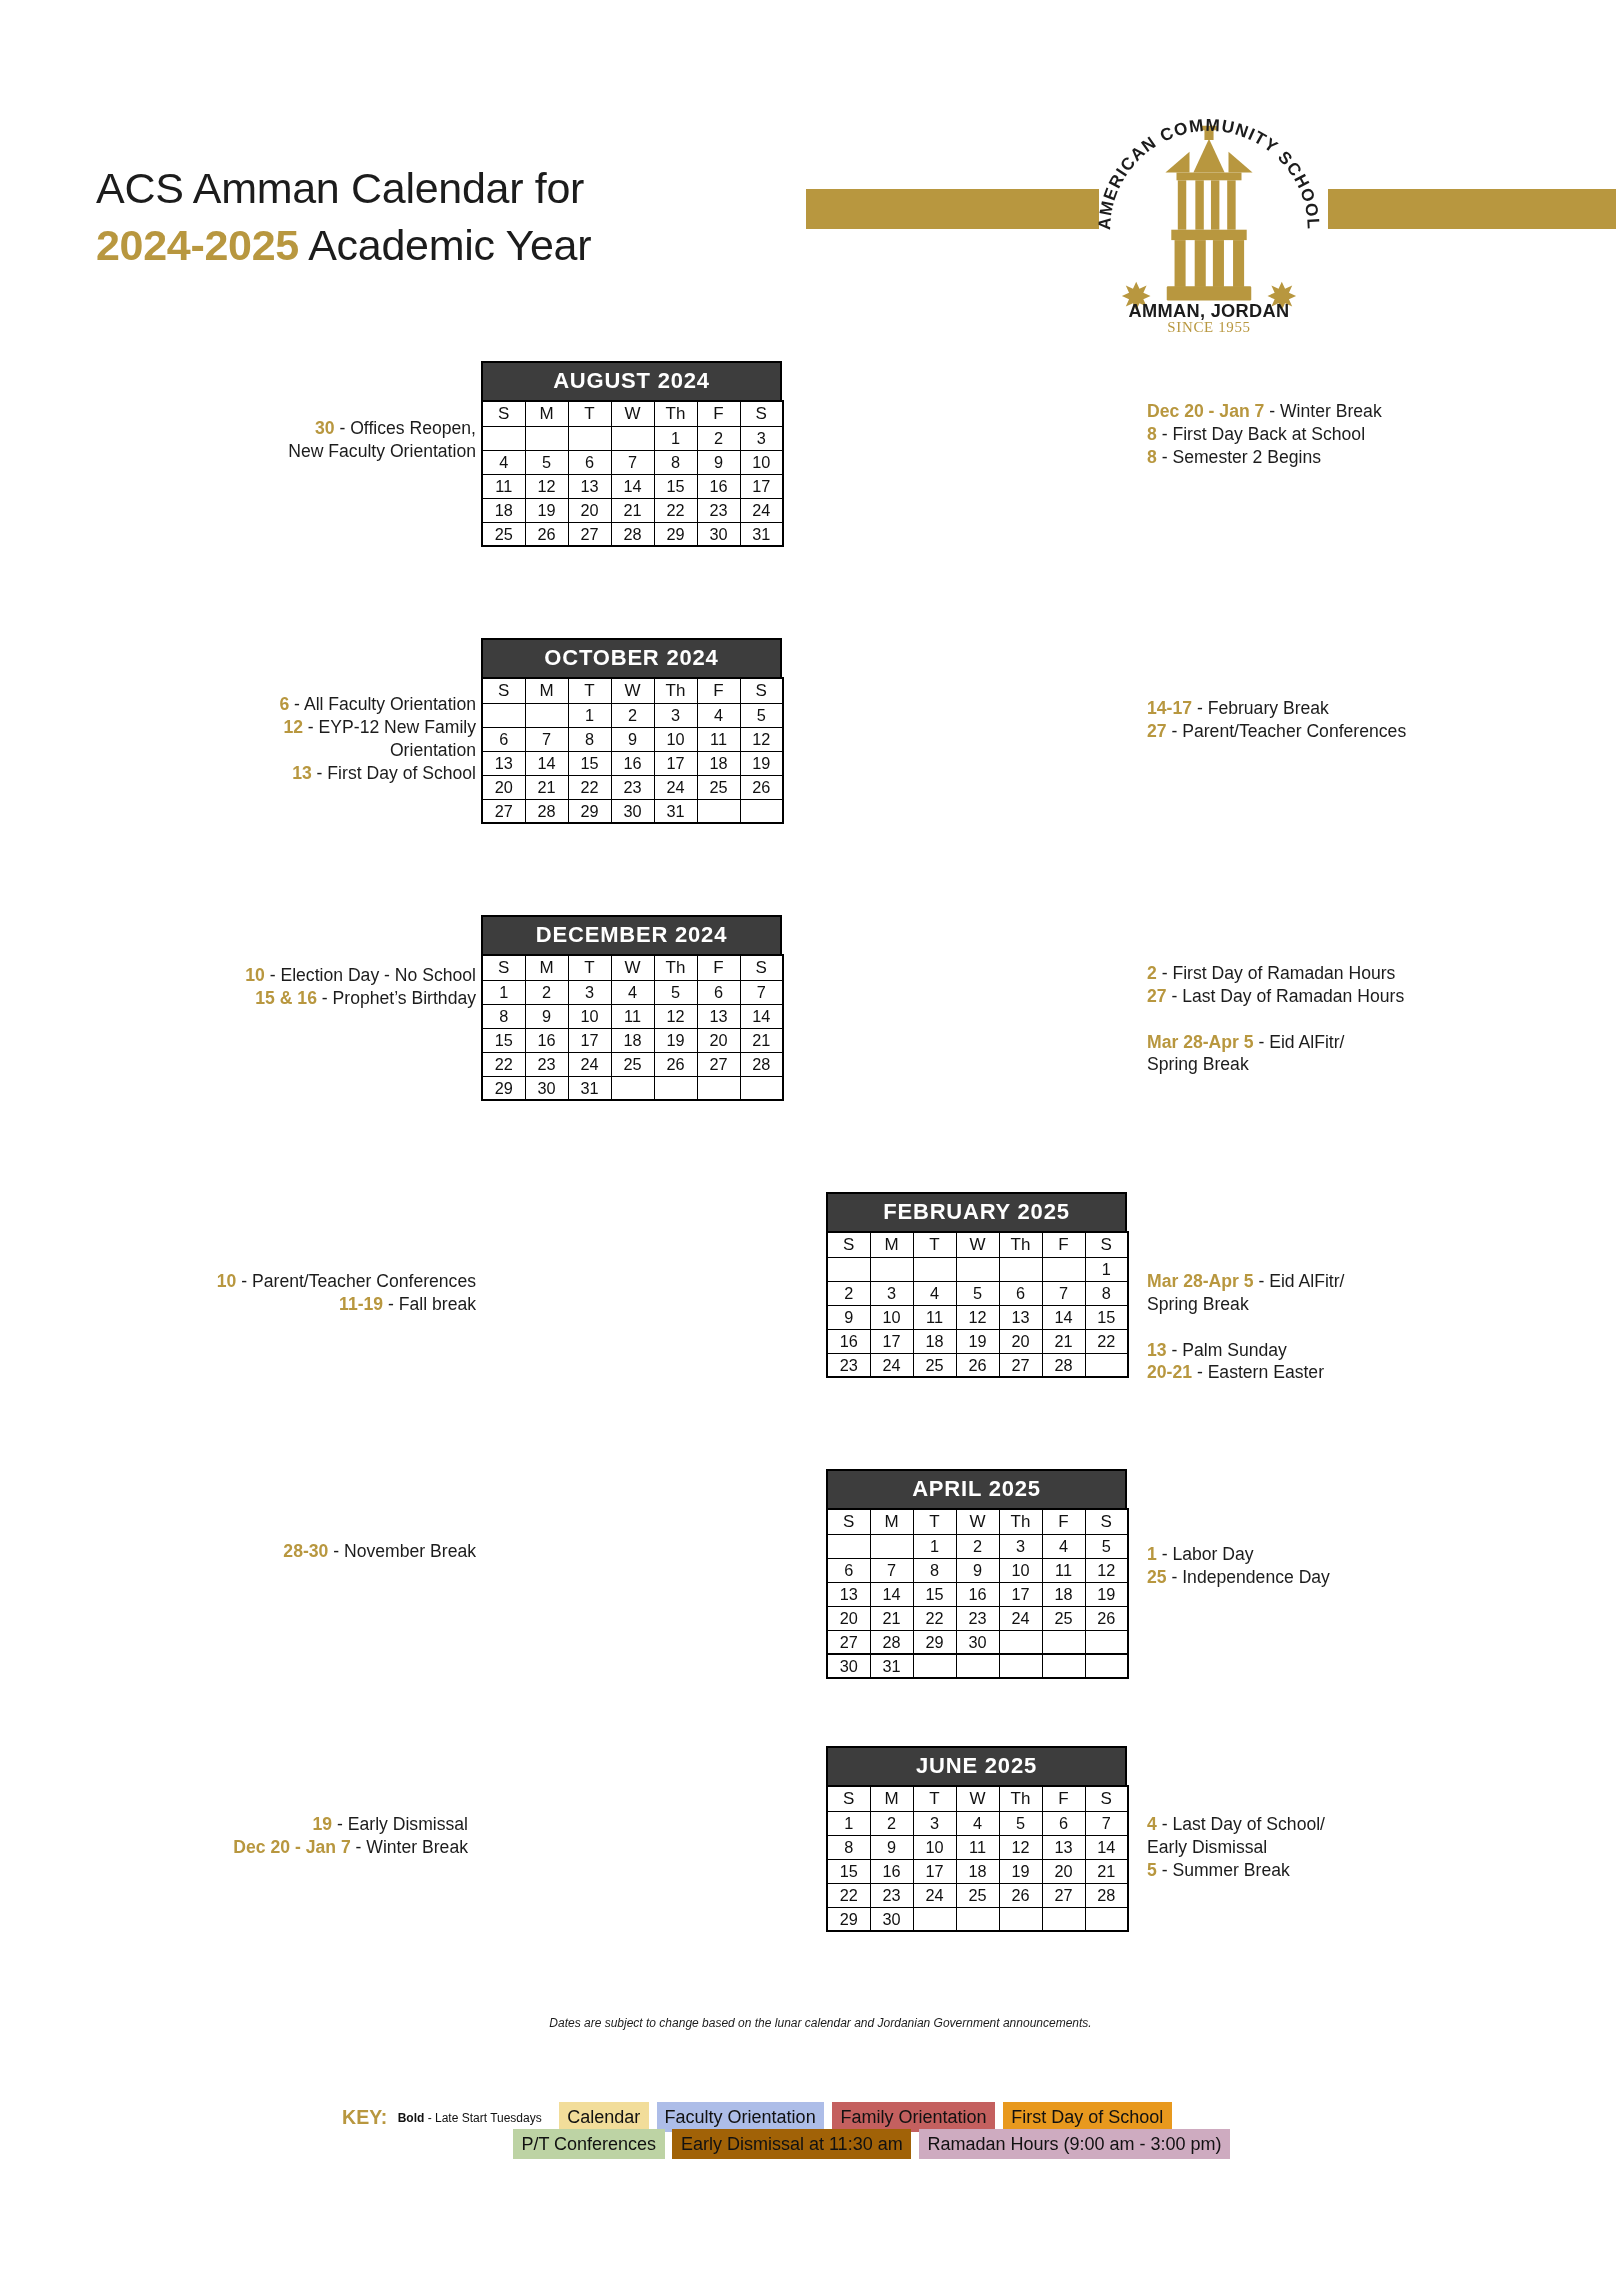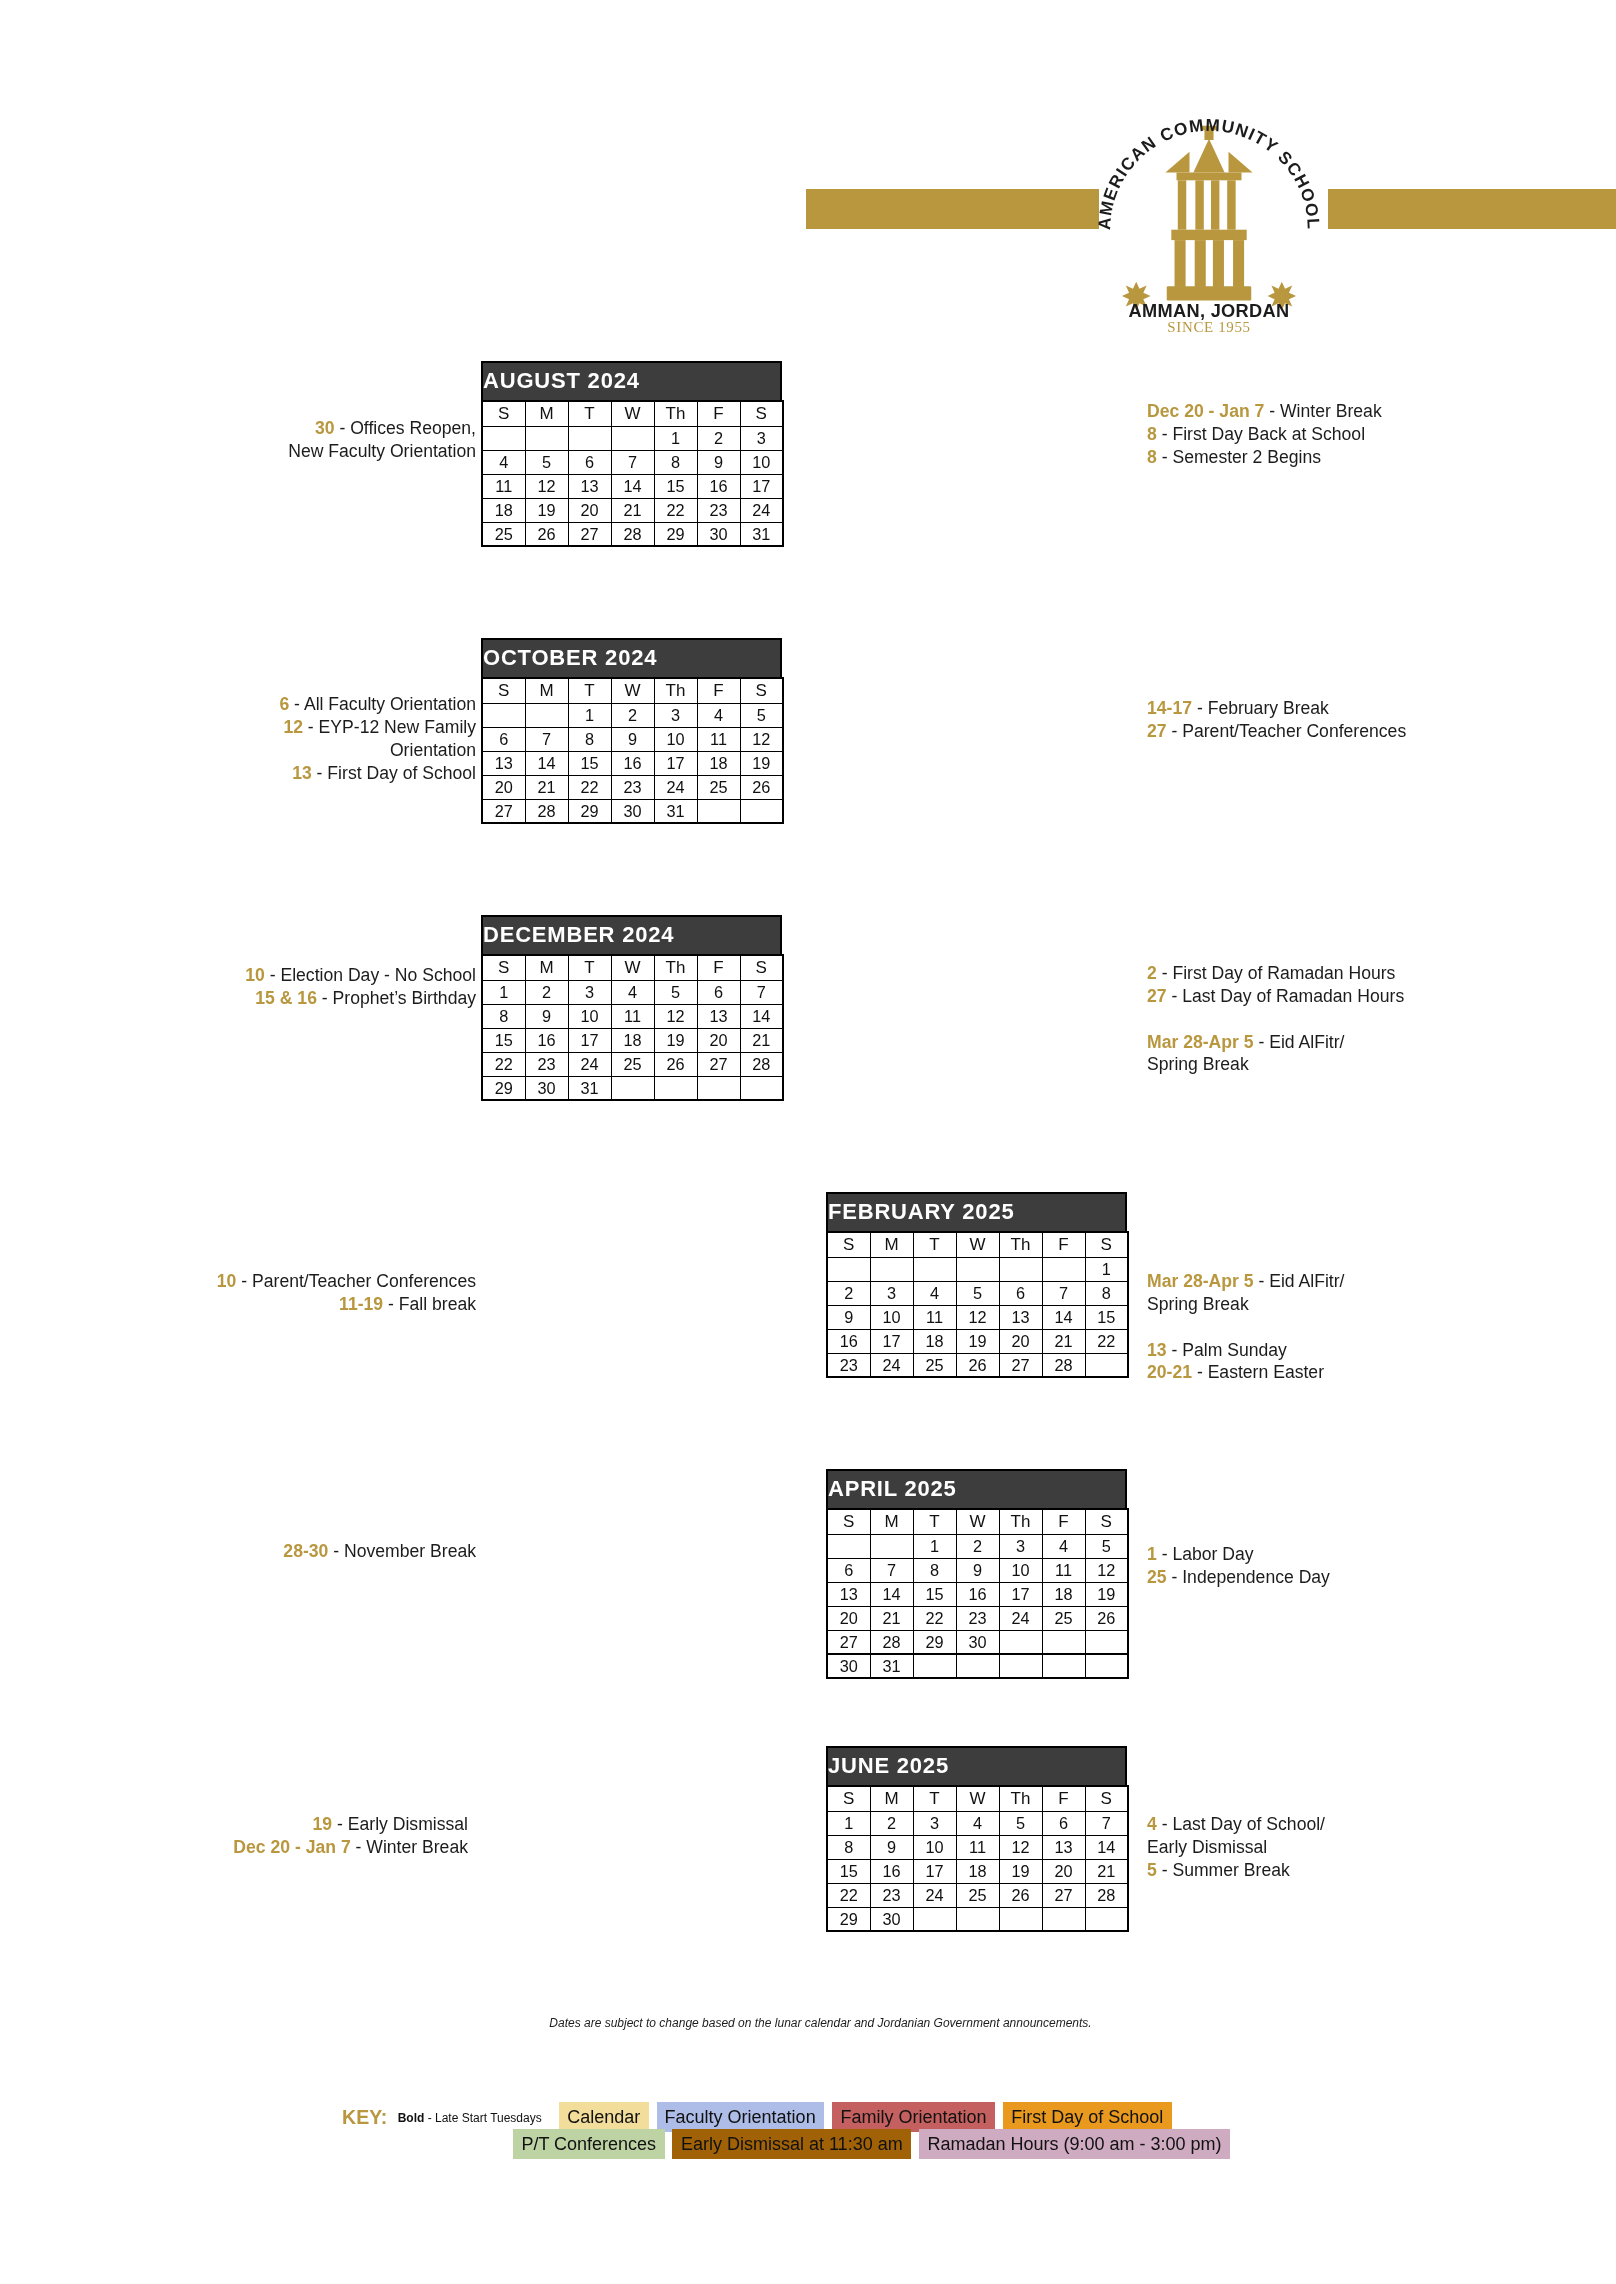--- a/index.html
+++ b/index.html
@@ -21,21 +21,21 @@
   .logo svg { width: 260px; height: 260px; display: block; }
 
   
   .calendar-area { position: absolute; left: 0; top: 361px; width: 1617px; }
   .month-row { position: relative; height: 277px; }
 
   .month-card { position: absolute; width: 301px; }
   .month-card.left  { left: 481px; }
   .month-card.right { left: 826px; }
 
-  .month-title { background: #3d3d3d; color: #fff; text-align: left;
+  .month-title { background: #3d3d3d; color: #fff; text-align: center;
                  font-size: 22px; font-weight: 700; letter-spacing: 0.8px;
                  padding: 5.2px 0 5.9px 0; border: 2px solid #000; border-bottom: none; }
   table.month { border-collapse: collapse; width: 301px; table-layout: fixed;
                 border: 2px solid #000; }
   table.month th, table.month td {
       border: 1.3px solid #000; width: 43px; height: 24px;
       text-align: center; vertical-align: middle;
       font-size: 16.3px; font-weight: 400; color: #111; background: #ffffff;
       line-height: 1; padding: 0;
   }
@@ -80,20 +80,24 @@
   .c-ram   { background: #ceabc0; }
   .spacer-left { width: 229px; }
 </style>
 </head>
 <body>
 
 <div class="header">
   <div class="gold-bar-left"></div>
   <div class="gold-bar-right"></div>
 
+  <div class="title-block">
+    <div class="title-l1">ACS Amman Calendar for</div>
+    <div class="title-l2"><span class="title-years">2024-2025</span><span> Academic Year</span></div>
+  </div>
 
   <div class="logo">
     <svg viewBox="0 0 400 400" xmlns="http://www.w3.org/2000/svg">
       <defs>
         <path id="arcTop" d="M 48,238 A 152,152 0 0 1 352,238" fill="none"></path>
       </defs>
 
       <g fill="#b8973f">
         <rect x="135" y="325" width="130" height="22" rx="2"></rect>
         <rect x="142" y="238" width="116" height="16"></rect>

